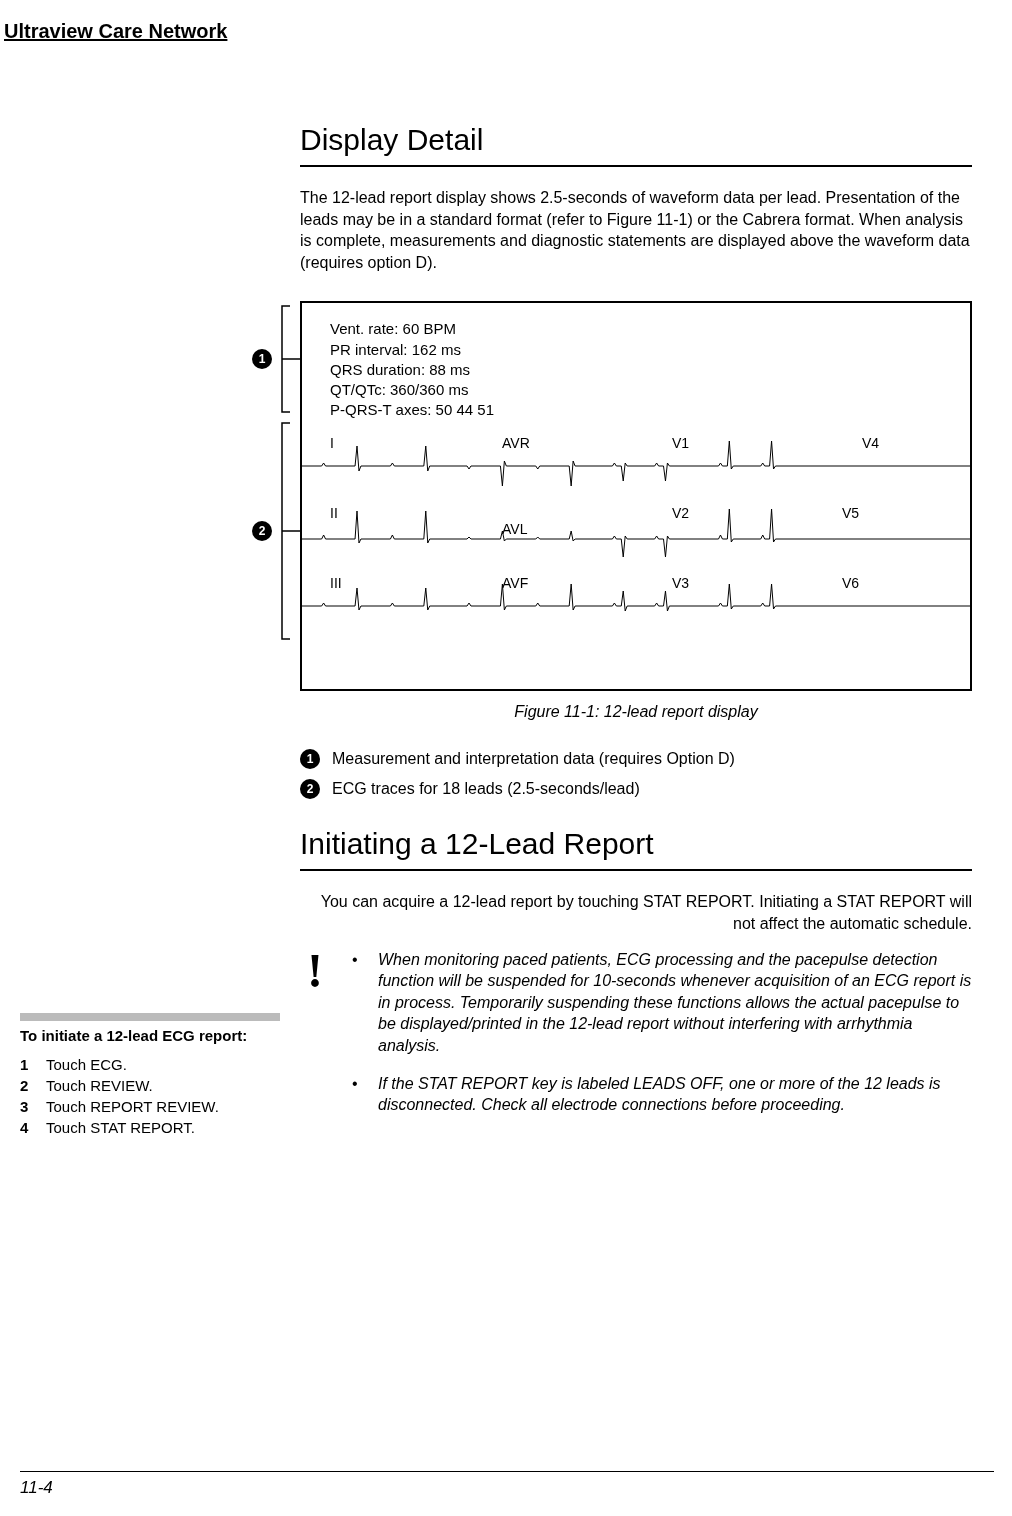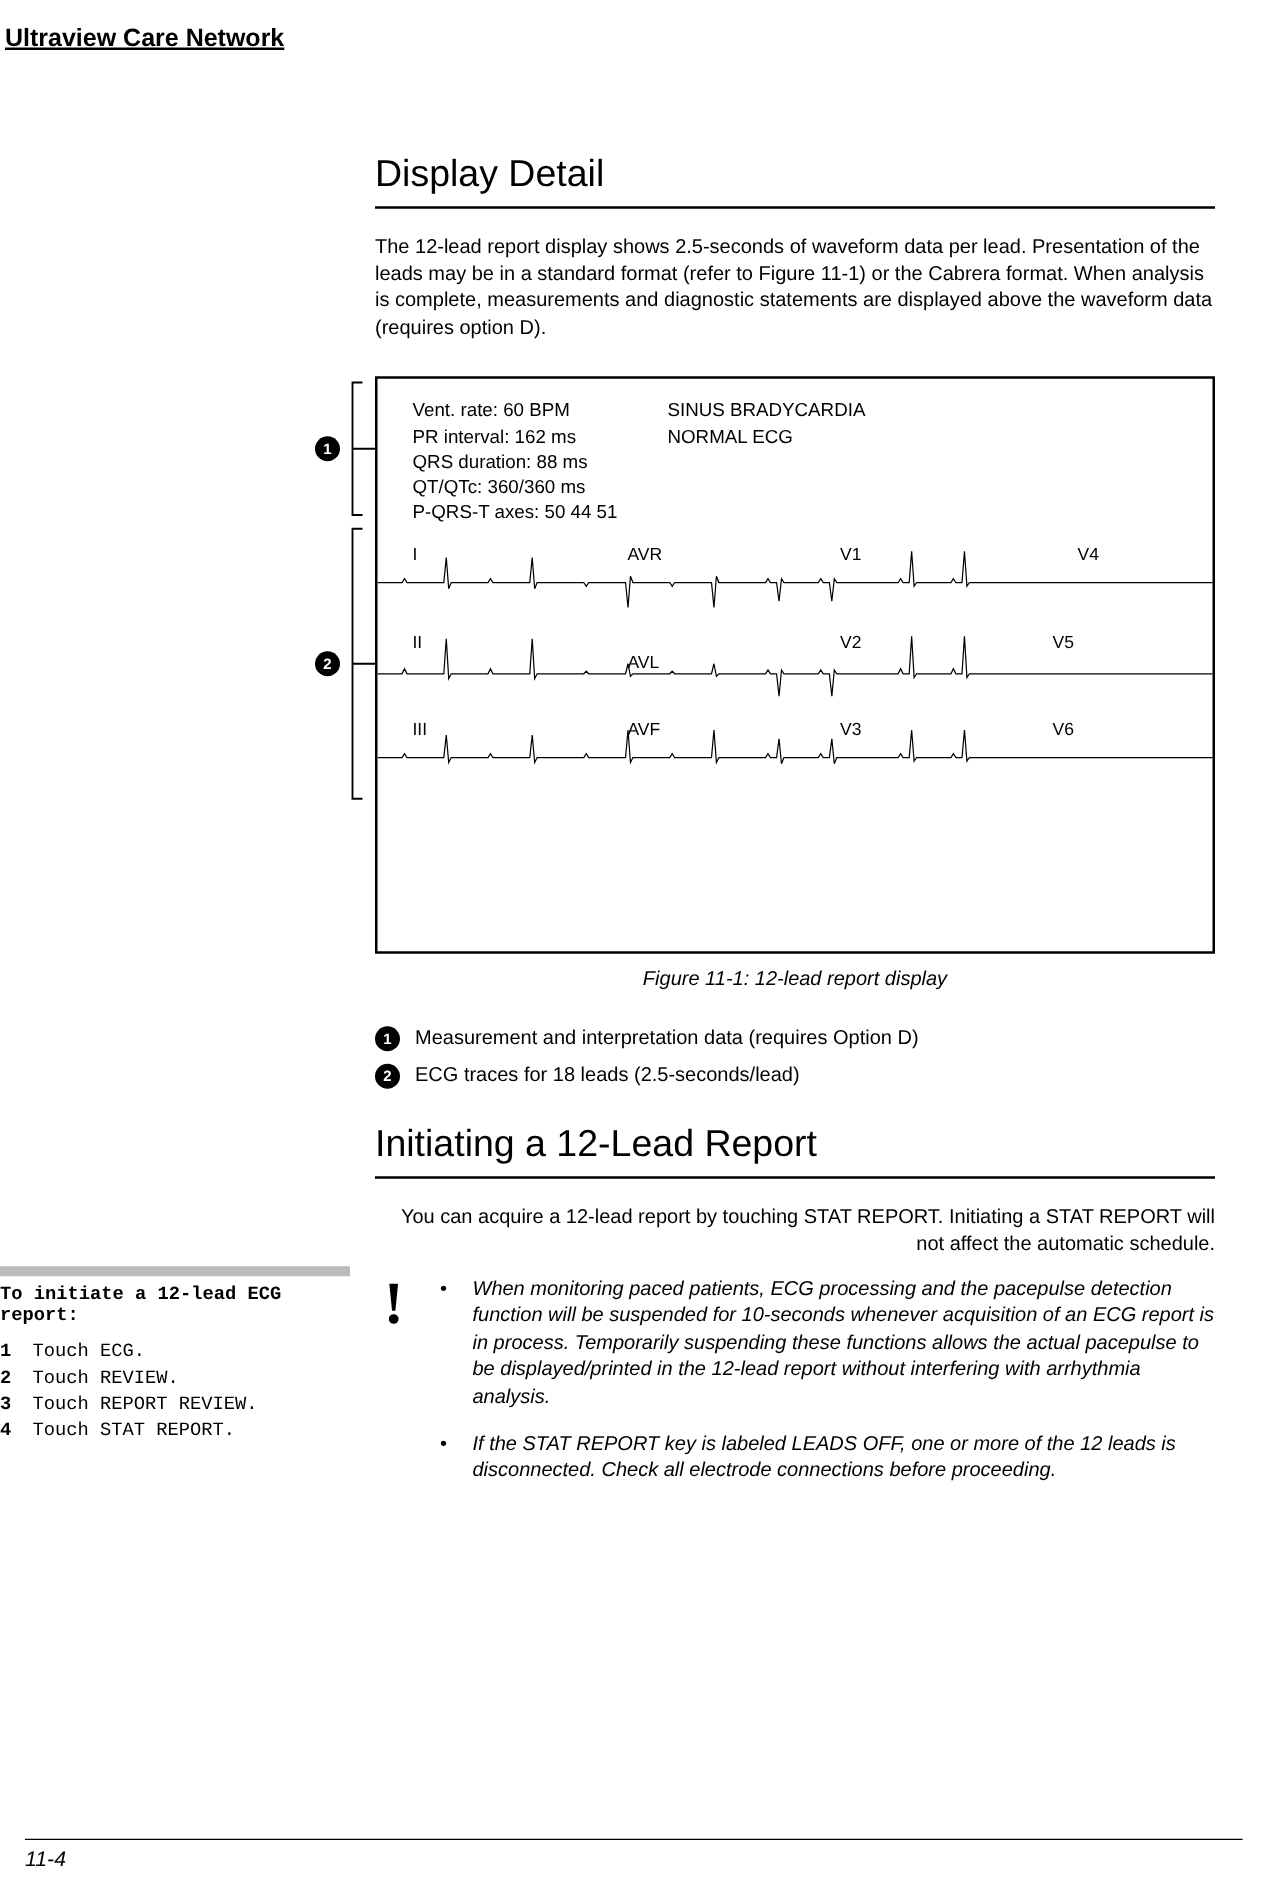--- a/index.html
+++ b/index.html
@@ -19,22 +19,22 @@
     padding: 0 0 10px 4px;
     text-decoration: underline;
   }
   .content {
     display: flex;
     padding-top: 70px;
   }
   .sidebar {
     width: 300px;
     flex-shrink: 0;
+    padding-left: 20px;
     padding-right: 20px;
-    font-family: Liberation Mono, monospace;
   }
   .main {
     flex: 1;
     padding-right: 40px;
   }
   h1.section {
     font-size: 30px;
     font-weight: normal;
     margin-bottom: 8px;
   }
@@ -48,21 +48,21 @@
     margin-bottom: 28px;
   }
   .figure-area {
     position: relative;
     margin-top: 10px;
   }
   .figure-box {
     border: 2px solid #000;
     margin-left: 0;
     position: relative;
-    height: 462px;
+    height: 390px;
     overflow: visible;
   }
   .measurements {
     display: flex;
     padding: 16px 10px 10px 28px;
     gap: 40px;
     font-size: 15px;
     line-height: 1.35;
   }
   .meas-col1 { }
@@ -243,24 +243,20 @@
       </div>
 
       <div class="figure-box">
         <div class="measurements">
           <div class="meas-col1">
             <div>Vent. rate: 60 BPM</div>
             <div>PR interval: 162 ms</div>
             <div>QRS duration: 88 ms</div>
             <div>QT/QTc: 360/360 ms</div>
             <div>P-QRS-T axes: 50   44   51</div>
-          </div>
-          <div class="meas-col2">
-            <div>SINUS BRADYCARDIA</div>
-            <div>NORMAL ECG</div>
           </div>
         </div>
 
         <div class="leads-area">
           <div class="lead-row">
             <span class="lead-label" style="left:28px;">I</span>
             <span class="lead-label" style="left:200px;">AVR</span>
             <span class="lead-label" style="left:370px;">V1</span>
             <span class="lead-label" style="left:560px;">V4</span>
             <svg class="lead-svg" viewBox="0 0 680 70" preserveAspectRatio="none">

